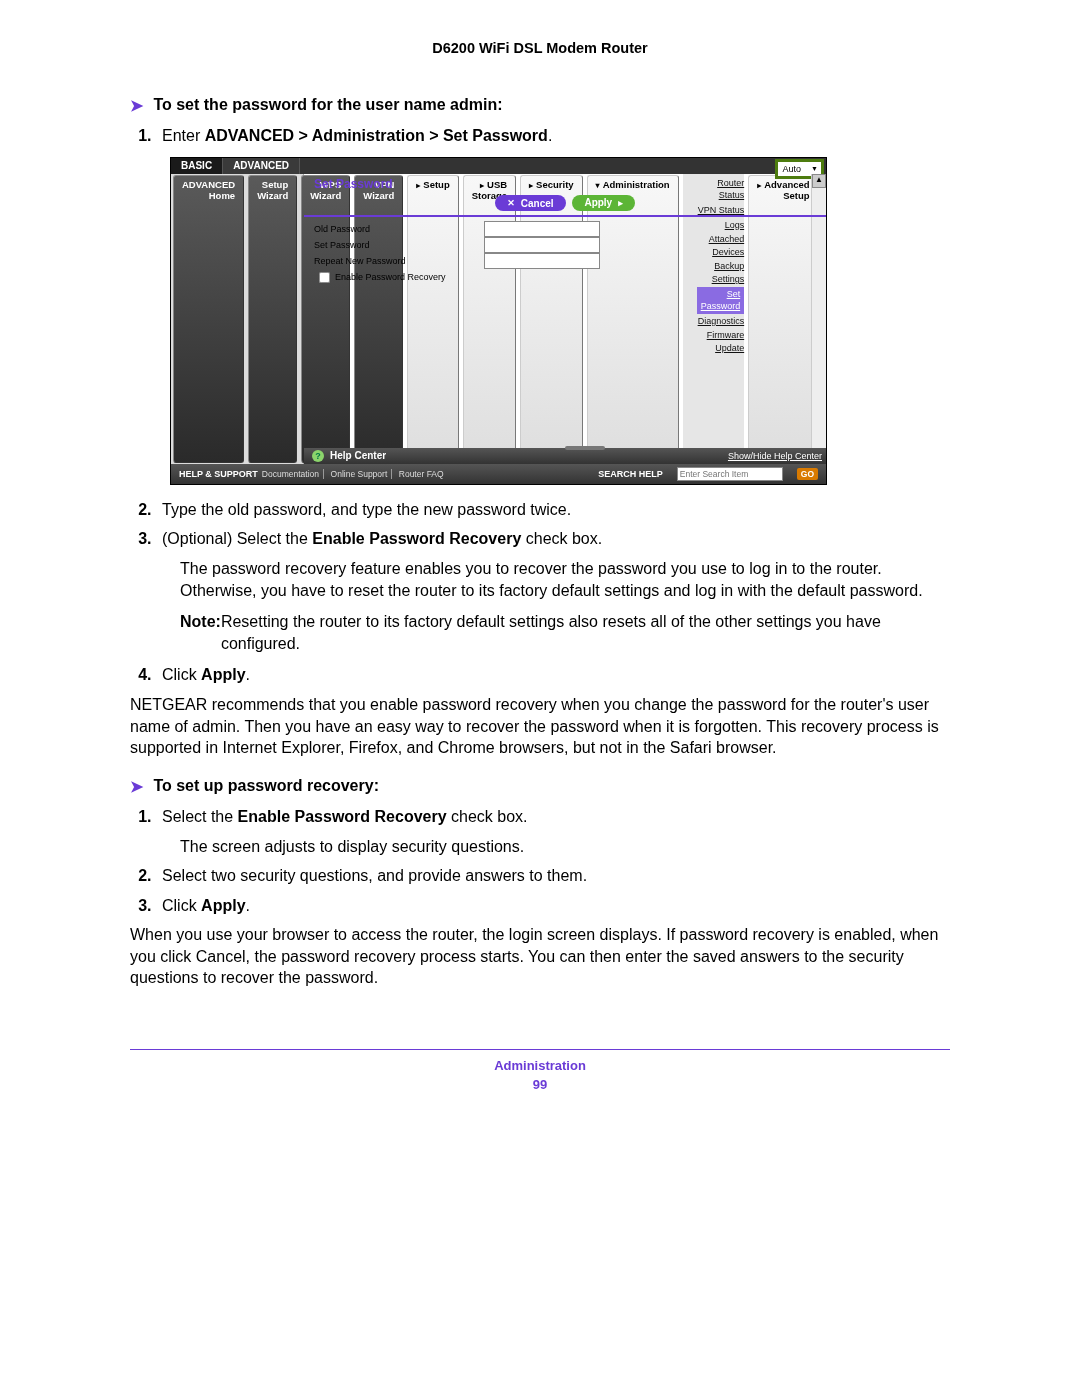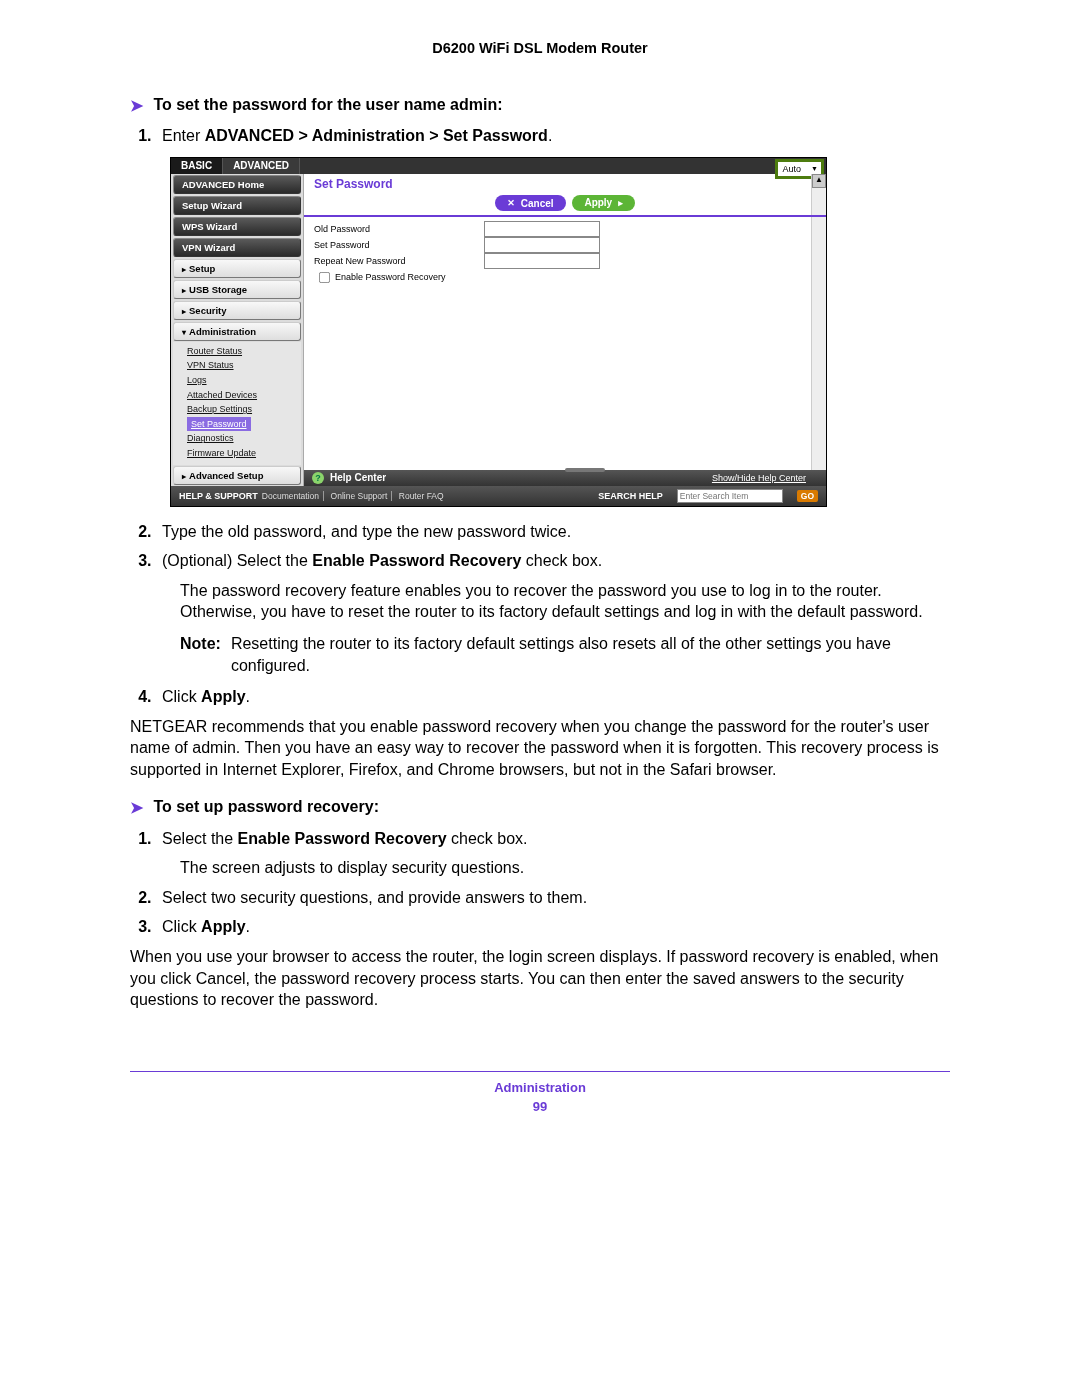--- a/index.html
+++ b/index.html
@@ -58,21 +58,21 @@
     margin: 8px 0;
   }
   .note-row {
     display: flex;
     margin: 10px 0 10px 50px;
     font-size: 16px;
     line-height: 1.35;
   }
   .note-row .note-label {
     font-weight: bold;
-    margin-right: 10px;
+    margin-right: 0;
     white-space: nowrap;
   }
   .bold { font-weight: bold; }
   .footer-rule {
     border: 0;
     border-top: 1px solid #6a3bd6;
     margin: 60px 0 8px 0;
   }
   .footer {
     text-align: center;
@@ -138,21 +138,22 @@
   .ui-body {
     display: flex;
     background: #fff;
     min-height: 290px;
   }
   .ui-sidebar {
     width: 132px;
     background: #dcdcdc;
     border-right: 1px solid #aaa;
     display: flex;
-    flex-direction: column;
+    flex-direction: row;
+    text-align: right;
   }
   .side-item {
     background: linear-gradient(#5a5a5a,#2a2a2a);
     color: #fff;
     font-weight: bold;
     font-size: 9.5px;
     padding: 3px 8px;
     border: 1px outset #888;
     border-radius: 3px;
     margin: 1px 2px;
@@ -267,21 +268,21 @@
     background: #8bd46b;
     color: #074;
     font-weight: bold;
     font-size: 9px;
     text-align: center;
     line-height: 12px;
     margin-right: 6px;
   }
   .help-bar .toggle {
     position: absolute;
-    right: 20px;
+    right: 4px;
     text-decoration: underline;
     font-size: 9px;
   }
   .help-bar .grip {
     position: absolute;
     left: 50%;
     top: -2px;
     width: 40px;
     height: 4px;
     background: #777;

